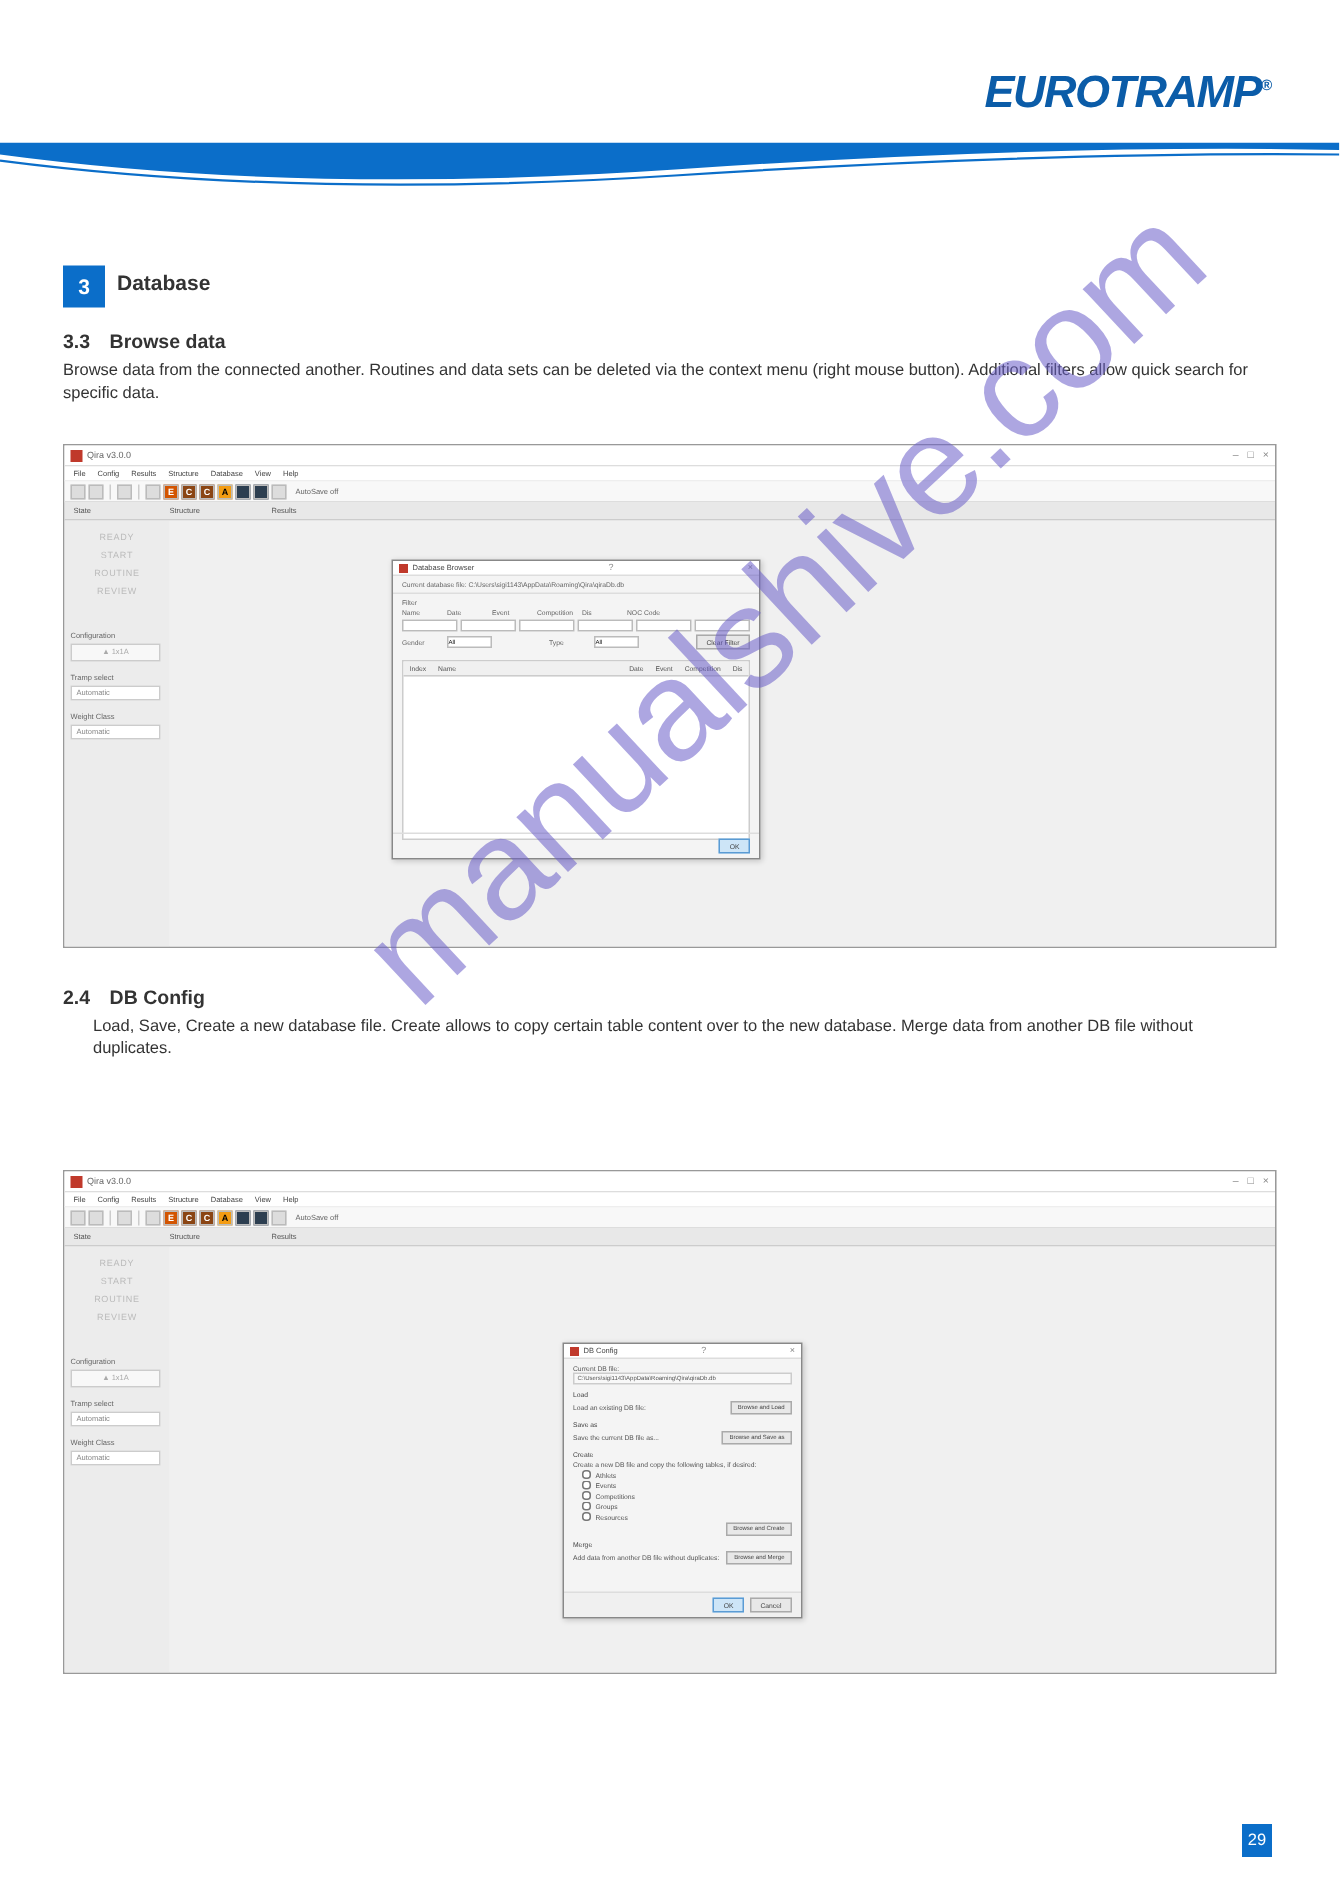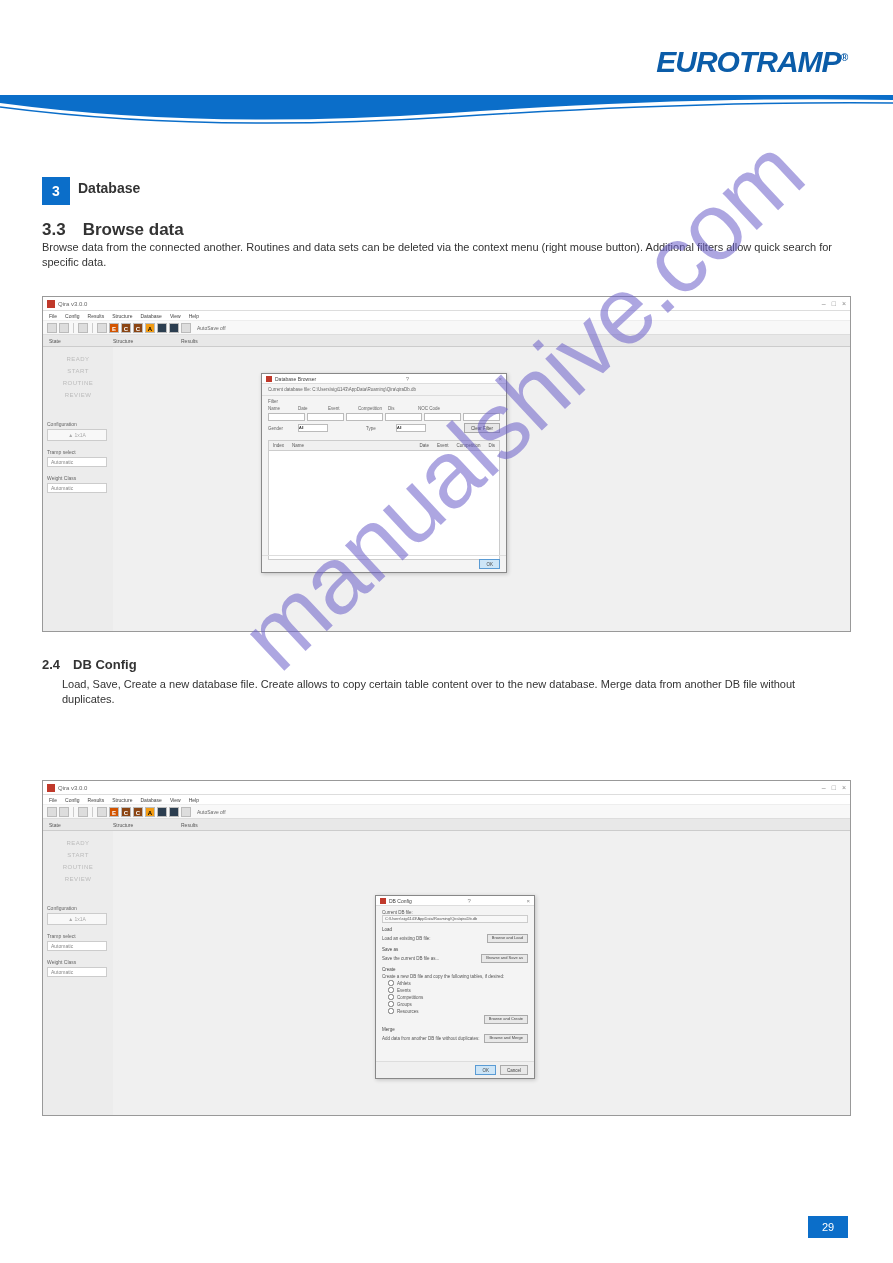--- a/index.html
+++ b/index.html
@@ -2,21 +2,21 @@
 <html><head>
 <meta charset="utf-8">
 <style>
   * { box-sizing: border-box; margin: 0; padding: 0; }
   body { font-family: Arial, sans-serif; background: #fff; width: 893px; height: 1263px; position: relative; overflow: hidden; }
   .header-wave { position: absolute; top: 95px; left: 0; width: 100%; height: 40px; }
   .logo { position: absolute; top: 45px; right: 46px; font-family: 'Arial Black', sans-serif; font-size: 30px; font-weight: 900; color: #0b5ca8; font-style: italic; letter-spacing: -1px; }
   .logo sub { font-size: 10px; vertical-align: super; }
   .section-num { position: absolute; top: 177px; left: 42px; width: 28px; height: 28px; background: #0b6ec9; color: #fff; display: flex; align-items: center; justify-content: center; font-size: 14px; font-weight: bold; }
   .section-label { position: absolute; top: 180px; left: 78px; font-size: 14px; font-weight: bold; color: #333; }
-  .subsection-a { position: absolute; top: 220px; left: 42px; font-size: 17px; font-weight: bold; color: #333; }
+  .subsection-a { position: absolute; top: 220px; left: 42px; font-size: 13px; font-weight: bold; color: #333; }
   .subsection-a-text { position: absolute; top: 240px; left: 42px; font-size: 11px; color: #333; width: 800px; line-height: 1.4; }
   .subsection-b-text { position: absolute; top: 677px; left: 26px; font-size: 11px; color: #333; width: 800px; line-height: 1.4; padding-left: 36px; }
   .subsection-b { position: absolute; top: 657px; left: 42px; font-size: 13px; font-weight: bold; color: #333; }
   .app-shell { position: absolute; left: 42px; width: 809px; background: #f0f0f0; border: 1px solid #999; }
   .shell1 { top: 296px; height: 336px; }
   .shell2 { top: 780px; height: 336px; }
   .titlebar { height: 14px; background: #fff; border-bottom: 1px solid #ddd; display: flex; align-items: center; padding: 0 4px; font-size: 6px; color: #666; }
   .titlebar-icon { width: 8px; height: 8px; background: #c0392b; margin-right: 3px; }
   .titlebar-controls { margin-left: auto; display: flex; gap: 6px; font-size: 7px; color: #888; }
   .menubar { height: 10px; background: #fff; display: flex; align-items: center; gap: 8px; padding: 0 6px; font-size: 5px; color: #444; border-bottom: 1px solid #eee; }
@@ -63,21 +63,21 @@
   .dlg2 { top: 64px; left: 262px; width: 160px; height: 184px; }
   .dlg2-body { padding: 4px 6px; font-size: 4.5px; color: #555; }
   .dlg2-row { margin-bottom: 4px; }
   .dlg2-path-input { width: 100%; height: 8px; background: #f8f8f8; border: 1px solid #ccc; font-size: 4px; padding: 0 2px; }
   .dlg2-section { font-size: 4.5px; color: #444; margin: 3px 0 2px 0; }
   .dlg2-btnrow { display: flex; justify-content: flex-end; }
   .dlg2-btn { height: 9px; padding: 0 4px; background: #e8e8e8; border: 1px solid #aaa; font-size: 4px; color: #444; }
   .dlg2-check { display: flex; align-items: center; gap: 3px; margin: 1px 0 1px 6px; }
   .dlg2-check input { width: 6px; height: 6px; }
   .watermark { position: absolute; top: 350px; left: 160px; font-size: 95px; color: #6b5fc9; transform: rotate(-43deg); font-weight: normal; pointer-events: none; z-index: 100; opacity: 0.55; font-family: Arial; letter-spacing: -1px; }
-  .page-num { position: absolute; bottom: 25px; right: 45px; width: 40px; height: 22px; background: #0b6ec9; color: #fff; display: flex; align-items: center; justify-content: center; font-size: 11px; }
+  .page-num { position: absolute; bottom: 25px; right: 45px; width: 20px; height: 22px; background: #0b6ec9; color: #fff; display: flex; align-items: center; justify-content: center; font-size: 11px; }
 </style>
 </head>
 <body>
 
 <svg class="header-wave" viewBox="0 0 893 40" preserveAspectRatio="none">
   <path d="M0,8 Q200,35 450,18 T893,5 L893,0 L0,0 Z" fill="#0b6ec9"></path>
   <path d="M0,12 Q200,38 450,22 T893,8" fill="none" stroke="#0b6ec9" stroke-width="1.5"></path>
 </svg>
 
 <div class="logo"><span>EUROTRAMP</span><sub>®</sub></div>

